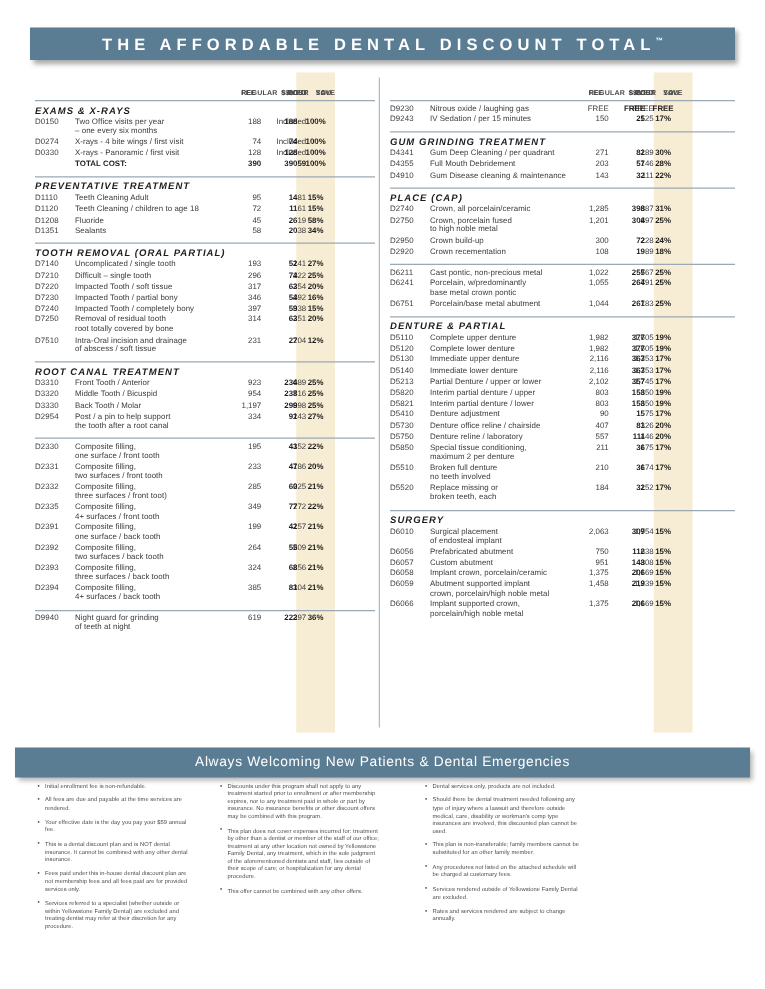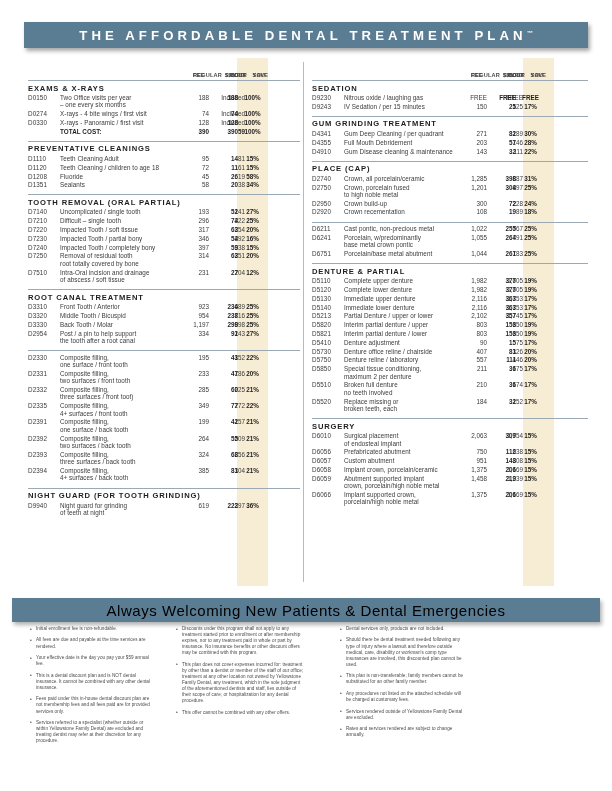--- a/index.html
+++ b/index.html
@@ -68,21 +68,21 @@
   .col-right .h-cost{left:180px;}
   .col-right .h-saved{left:176px;}
   .col-right .h-save{left:203px;}
 
   
   .section{margin-top:2px;}
   .section + .section{margin-top:5px;}
   .sec-rule{height:1px;background:#9aa9b4;margin-bottom:2.5px;}
   .sec-title{
     font-size:7.6px;font-weight:bold;letter-spacing:.85px;
-    color:#1d1d1d;margin-bottom:1.5px;line-height:9px;
+    color:#1d1d1d;margin-bottom:1.5px;line-height:9px;font-style:italic;
   }
 
   
   .row{position:relative;min-height:8.2px;margin-bottom:.6px;}
   .row .code{
     position:absolute;left:0;top:0;width:30px;
     font-size:6.3px;color:#3a3a3a;letter-spacing:.1px;
   }
   .row .desc{
     position:absolute;left:32px;top:0;
@@ -117,21 +117,21 @@
   .col-right .desc{left:32px;}
 
   
   .welcome-banner{
     position:absolute;left:12px;top:598px;width:588px;height:24px;
     background:#5b7d94;
     box-shadow:2px 3px 4px rgba(0,0,0,.3);
     display:flex;align-items:center;justify-content:center;
   }
   .welcome-banner .wtext{
-    color:#000000;font-size:15px;letter-spacing:.55px;white-space:nowrap;
+    color:#ffffff;font-size:11px;letter-spacing:.55px;white-space:nowrap;
   }
 
   
   .footer{position:absolute;left:0;top:626px;width:612px;height:165px;}
   .fine-col{position:absolute;top:0;}
   .fc1{left:30px;width:124px;}
   .fc2{left:176px;width:128px;}
   .fc3{left:340px;width:124px;}
   .fine-item{
     position:relative;padding-left:6px;margin-bottom:5.4px;
@@ -141,21 +141,21 @@
     content:"•";position:absolute;left:0;top:-.5px;font-size:5px;color:#4a4a4a;
   }
 </style>
 </head>
 <body>
 
 <div class="page">
 
   <div class="header-banner">
     <div class="title">
-      <span>THE AFFORDABLE DENTAL TREATMENT PLAN</span><span class="tm">™</span>
+      <span>THE AFFORDABLE DENTAL DISCOUNT TOTAL</span><span class="tm">™</span>
     </div>
   </div>
 
   <div class="save-band left"></div>
   <div class="save-band right"></div>
 
   <div class="col-divider"></div>
 
   <div class="cols">
 
@@ -206,21 +206,21 @@
               <div class="code"></div>
               <div class="desc">TOTAL COST:</div>
               <div class="num n-reg">390</div>
               <div class="num n-cost">59</div>
               <div class="num n-saved b">390</div>
               <div class="pct n-save">100%</div>
             </div>
           </div>
           <div class="section">
             <div class="sec-rule"></div>
-            <div class="sec-title">PREVENTATIVE CLEANINGS</div>
+            <div class="sec-title">PREVENTATIVE TREATMENT</div>
             <div class="row">
               <div class="code">D1110</div>
               <div class="desc">Teeth Cleaning Adult</div>
               <div class="num n-reg">95</div>
               <div class="num n-cost">81</div>
               <div class="num n-saved b">14</div>
               <div class="pct n-save">15%</div>
             </div>
             <div class="row">
               <div class="code">D1120</div>
@@ -405,21 +405,20 @@
               <div class="code">D2394</div>
               <div class="desc">Composite filling,<br>4+ surfaces / back tooth</div>
               <div class="num n-reg">385</div>
               <div class="num n-cost">304</div>
               <div class="num n-saved b">81</div>
               <div class="pct n-save">21%</div>
             </div>
           </div>
           <div class="section">
             <div class="sec-rule"></div>
-            <div class="sec-title">NIGHT GUARD (FOR TOOTH GRINDING)</div>
             <div class="row twoline">
               <div class="code">D9940</div>
               <div class="desc">Night guard for grinding<br>of teeth at night</div>
               <div class="num n-reg">619</div>
               <div class="num n-cost">397</div>
               <div class="num n-saved b">222</div>
               <div class="pct n-save">36%</div>
             </div>
           </div>
         </div>
@@ -436,21 +435,20 @@
         <span class="h-saved">
           <span>$$$</span><br><span>SAVED</span>
         </span>
         <span class="h-save">
           <span>YOU</span><br><span>SAVE</span>
         </span>
       </div>
       <div>
           <div class="section">
             <div class="sec-rule"></div>
-            <div class="sec-title">SEDATION</div>
             <div class="row">
               <div class="code">D9230</div>
               <div class="desc">Nitrous oxide / laughing gas</div>
               <div class="num n-reg">FREE</div>
               <div class="num n-cost">FREE</div>
               <div class="num n-saved b">FREE</div>
               <div class="pct n-save">FREE</div>
             </div>
             <div class="row">
               <div class="code">D9243</div>

